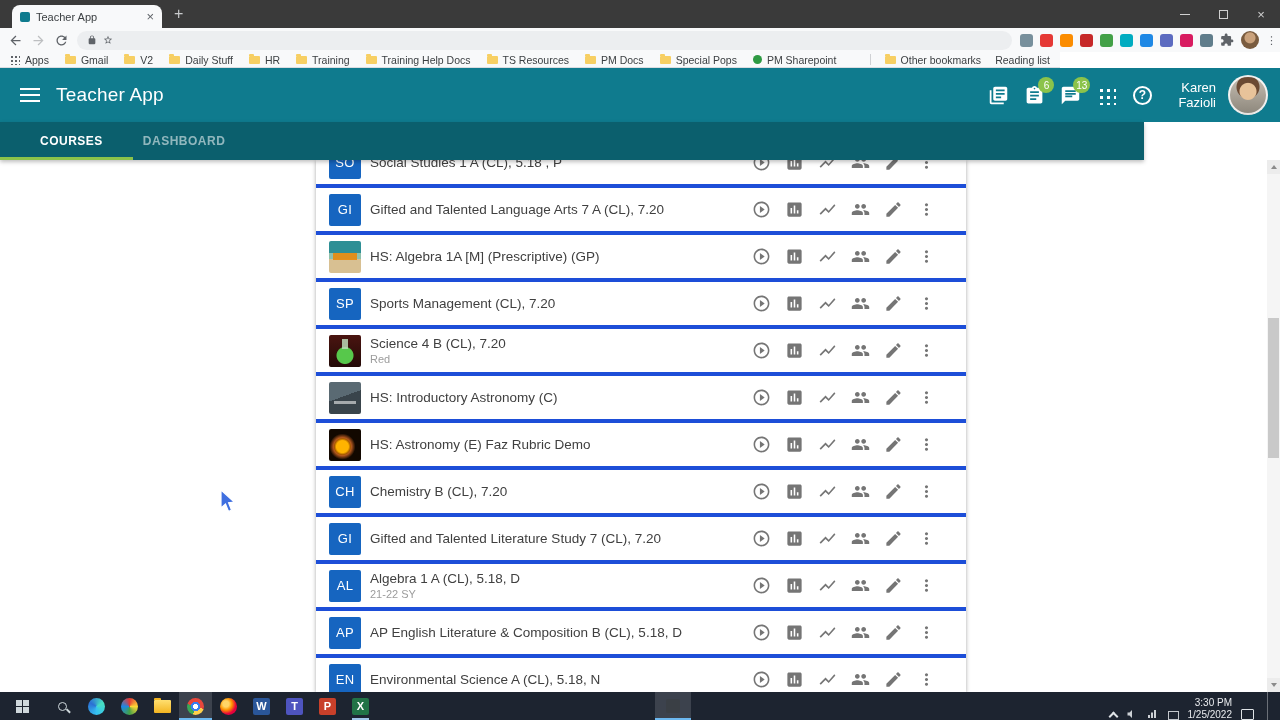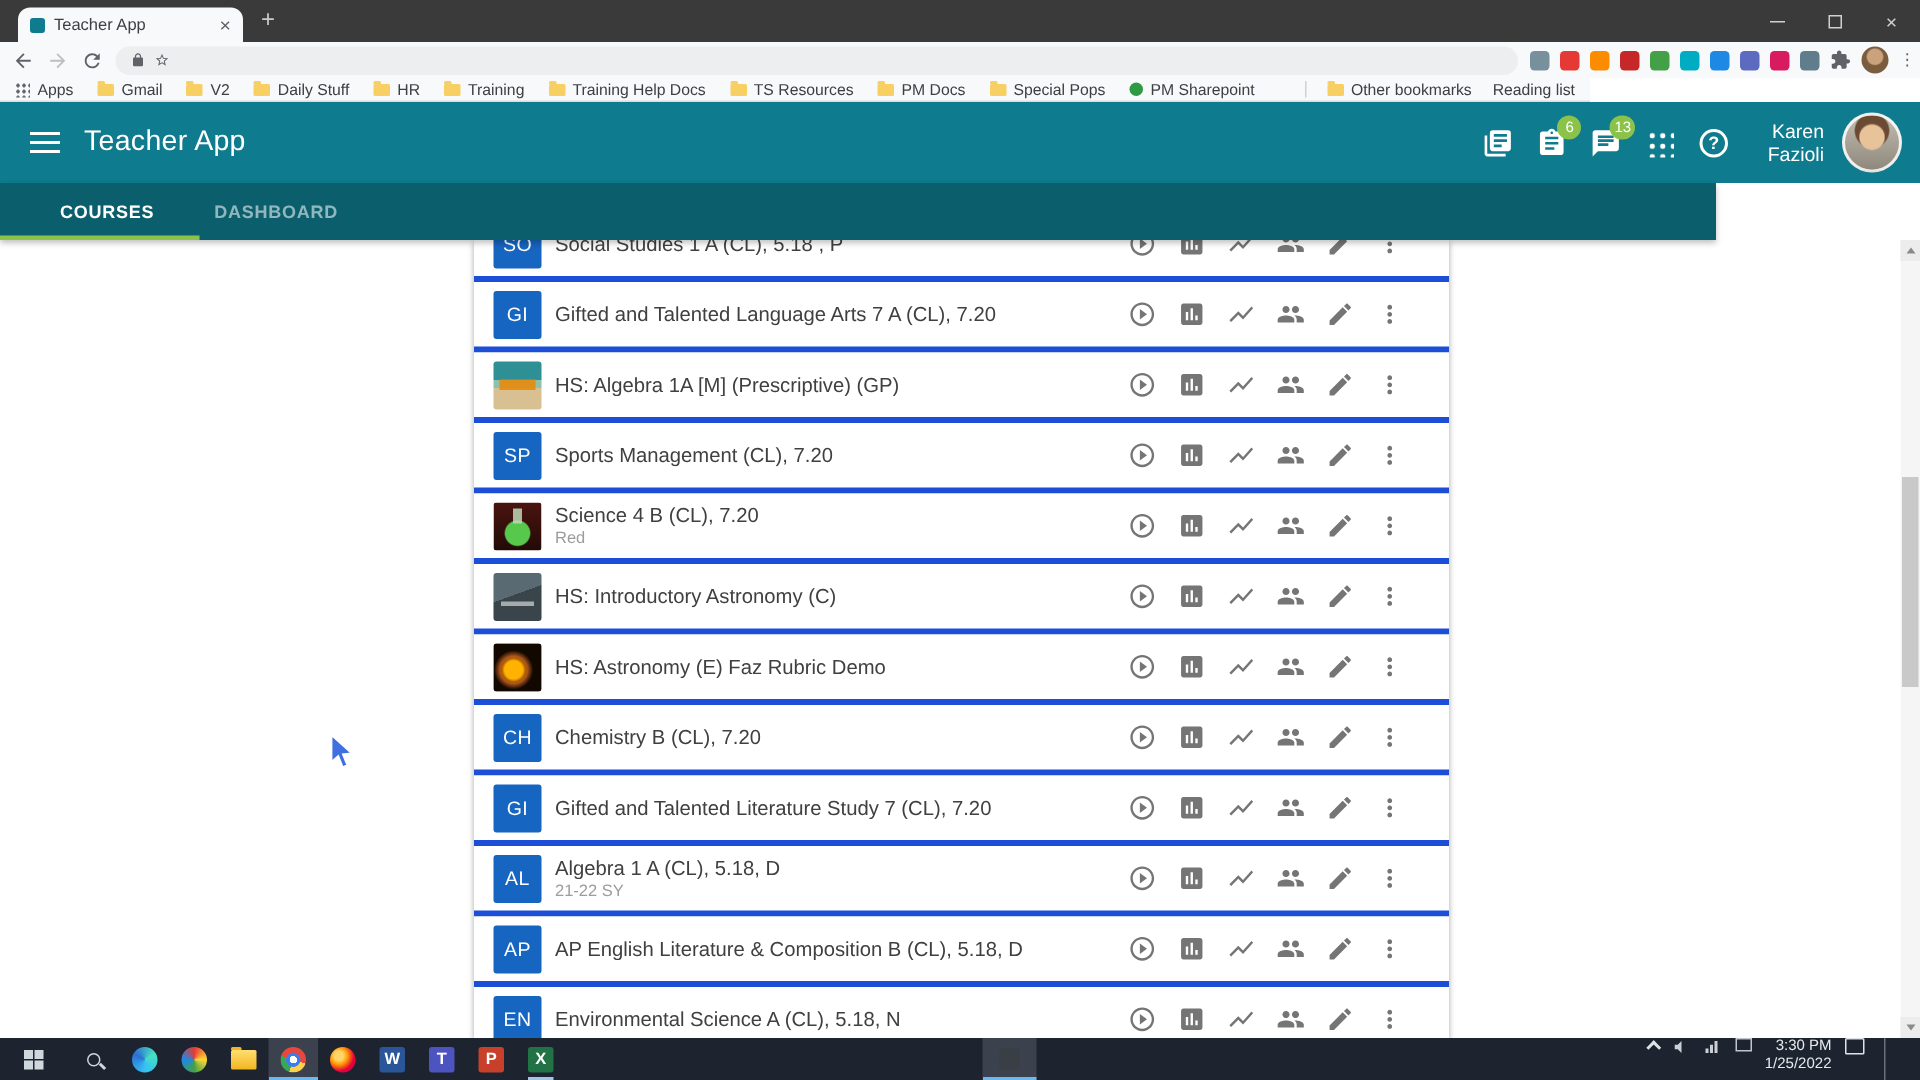--- a/index.html
+++ b/index.html
@@ -110,21 +110,21 @@
   .tb-letter{width:17px;height:17px;border-radius:2px;color:#fff;font-size:11px;font-weight:700;display:flex;align-items:center;justify-content:center}
   .tb-circle{width:17px;height:17px;border-radius:50%}
   .tb-edge .tb-circle{background:conic-gradient(from 180deg,#35c1f1,#2b6fd4,#47e0c2,#35c1f1)}
   .tb-colorful .tb-circle{background:conic-gradient(#e53935,#fdd835,#43a047,#1e88e5,#e53935)}
   .tb-chrome .tb-circle{background:radial-gradient(circle,#fff 0 2.5px,#3b7ded 2.5px 4.5px,transparent 5px),conic-gradient(#e8473c 0 30%,#ffd04a 30% 55%,#3aa757 55% 80%,#e8473c 80%)}
   .tb-firefox .tb-circle{background:radial-gradient(circle at 35% 35%,#ffd567 0 3px,#ff9500 6px,#e4003d 10px)}
   .tb-folder{width:17px;height:13px;background:linear-gradient(#ffdf70,#f3b521);border-radius:1px;position:relative}
   .tb-folder::before{content:"";position:absolute;top:-2px;left:0;width:7px;height:2px;background:#f3b521;border-radius:1px 1px 0 0}
   .tb-white-app{margin-left:278px;width:36px;background:#e6e8ea;display:flex;align-items:center;justify-content:center}
   .tb-white-glyph{width:14px;height:14px;background:#3a3f45;border-radius:2px}
-  .tray{margin-left:auto;display:flex;align-items:flex-start;gap:9px;padding-right:19px}
+  .tray{margin-left:auto;display:flex;align-items:flex-end;gap:9px;padding-right:8px}
   .tray-caret{width:7px;height:7px;border-left:2px solid #dfe3e6;border-top:2px solid #dfe3e6;transform:rotate(45deg);margin-top:3px}
   .tray svg{width:12px;height:12px;fill:#dfe3e6;opacity:.9}
   .tray-box{width:11px;height:9px;border:1.5px solid #dfe3e6;opacity:.85}
   .clock{text-align:right;font-size:10px;line-height:11.5px}
   .action-center{width:13px;height:11px;border:1.5px solid #dfe3e6;border-radius:1px}
   .show-desktop{width:5px;border-left:1px solid rgba(255,255,255,.35);height:100%;margin-left:4px}
 </style>
 </head>
 <body>
 

